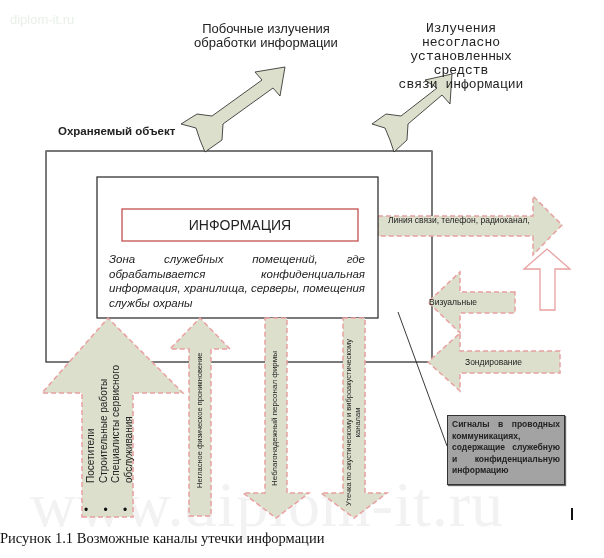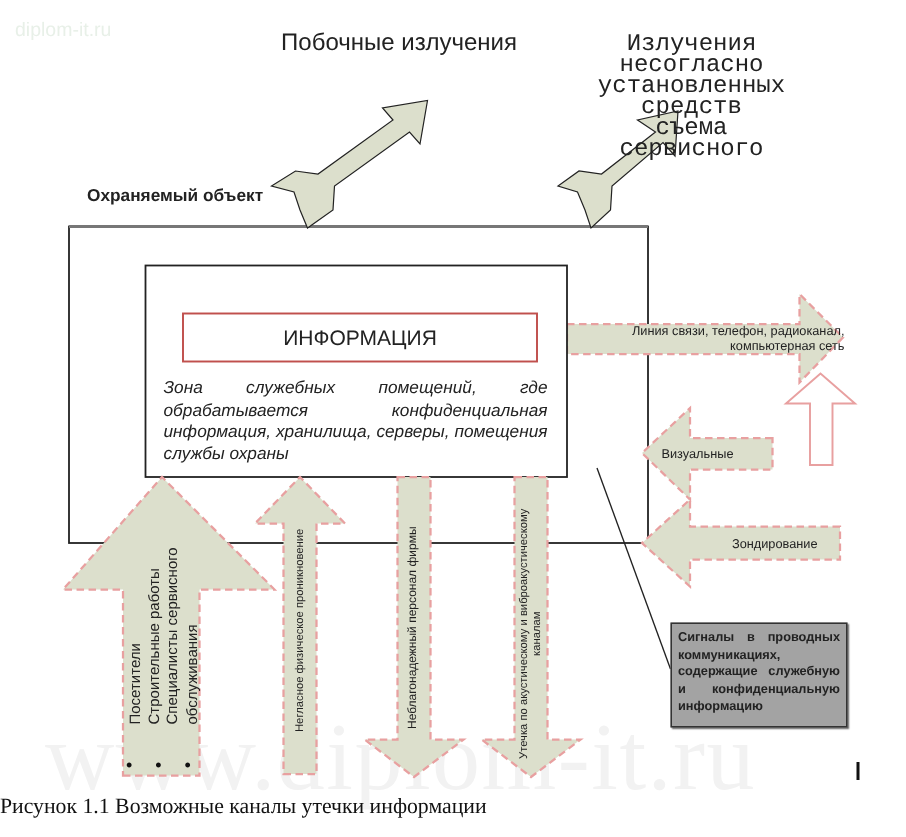--- a/index.html
+++ b/index.html
@@ -1,24 +1,24 @@
 <!DOCTYPE html>
 <html><head>
 <meta charset="utf-8">
 <style>
   html, body { margin:0; padding:0; background:#ffffff; }
   body { width:604px; height:558px; position:relative; overflow:hidden; font-family:"Liberation Sans", sans-serif; color:#222; }
   svg.canvas { position:absolute; left:0; top:0; width:604px; height:558px; }
-  .label { position:absolute; text-align:center; font-size:16px; line-height:14px; color:#222; }
+  .label { position:absolute; text-align:center; font-size:13px; line-height:14px; color:#222; }
   .watermark-top { position:absolute; left:10px; top:12px; font-size:13px; color:#e8f0e8; }
   .watermark-big { position:absolute; left:30px; top:468px; font-family:"Liberation Serif", serif; font-size:64px; color:#f2f2f2; letter-spacing:1px; white-space:nowrap; }
   .outer-label { position:absolute; left:58px; top:125px; font-size:11.5px; color:#222;font-weight:bold; }
   .info-title { position:absolute; left:122px; top:209px; width:236px; height:32px; display:flex; align-items:center; justify-content:center; font-size:14px; color:#222; }
   .zone-text { position:absolute; left:109px; top:252px; width:256px; font-size:11.5px; line-height:14.5px; text-align:justify; text-align-last:left; color:#222;font-style:italic; }
-  .arrow-text { position:absolute; font-size:8.5px; line-height:10px; color:#222; text-align:right; }
+  .arrow-text { position:absolute; font-size:8.5px; line-height:10px; color:#222; text-align:left; }
   .vtext { position:absolute; transform-origin:0 0; transform:rotate(-90deg); white-space:nowrap; color:#222; }
   .callout { position:absolute; left:447px; top:415px; width:108px; height:62px; border:1.5px solid #333; background:#a3a3a3; padding:3px 4px; font-size:8.5px; line-height:11.5px; font-weight:bold; text-align:justify; text-align-last:left; box-shadow:1px 1px 1px #666; }
   .caption { position:absolute; left:0; top:530px; width:604px; text-align:left; font-family:"Liberation Serif", serif; font-size:14.5px; color:#111; }
   .cursor-bar { position:absolute; left:571px; top:508px; width:2px; height:12px; background:#111; }
   .dots { position:absolute; left:84px; top:503px; font-size:12px; letter-spacing:6px; color:#111; }
 </style>
 </head>
 <body>
 
 <div class="watermark-top">diplom-it.ru</div>
@@ -51,35 +51,35 @@
 
   <polygon points="265,318 287,318 287,493 309,493 276,518 243,493 265,493" fill="#dcdfcc" stroke="#e8a0a0" stroke-width="1.5" stroke-dasharray="5,3"></polygon>
 
   <polygon points="343,318 365,318 365,493 387,493 354,518 321,493 343,493" fill="#dcdfcc" stroke="#e8a0a0" stroke-width="1.5" stroke-dasharray="5,3"></polygon>
 
   <line x1="398" y1="312" x2="447" y2="446" stroke="#222" stroke-width="0.9"></line>
 </svg>
 
 <div class="label" style="left:186px; top:22px; width:160px;">
   <div>Побочные излучения</div>
+  <div>обработки информации</div>
 </div>
 <div class="label" style="left:386px; top:22px; width:150px;font-family:Liberation Mono, monospace;">
   <div>Излучения несогласно</div>
   <div>установленных средств</div>
-  <div>съема сервисного</div>
+  <div>связи информации</div>
 </div>
 
 <div class="outer-label">Охраняемый объект</div>
 
 <div class="info-title">ИНФОРМАЦИЯ</div>
 <div class="zone-text">Зона служебных помещений, где обрабатывается конфиденциальная информация, хранилища, серверы, помещения службы охраны</div>
 
 <div class="arrow-text" style="left:388px; top:215px; width:175px;">
   <div>Линия связи, телефон, радиоканал,</div>
-  <div>компьютерная сеть</div>
 </div>
 
 <div class="arrow-text" style="left:429px; top:297px; width:60px;">Визуальные</div>
 <div class="arrow-text" style="left:465px; top:357px; width:80px;">Зондирование</div>
 
 <div class="vtext" style="left:85px; top:483px; font-size:10px; line-height:12.5px;">
   <div>Посетители</div>
   <div>Строительные работы</div>
   <div>Специалисты сервисного</div>
   <div>обслуживания</div>

